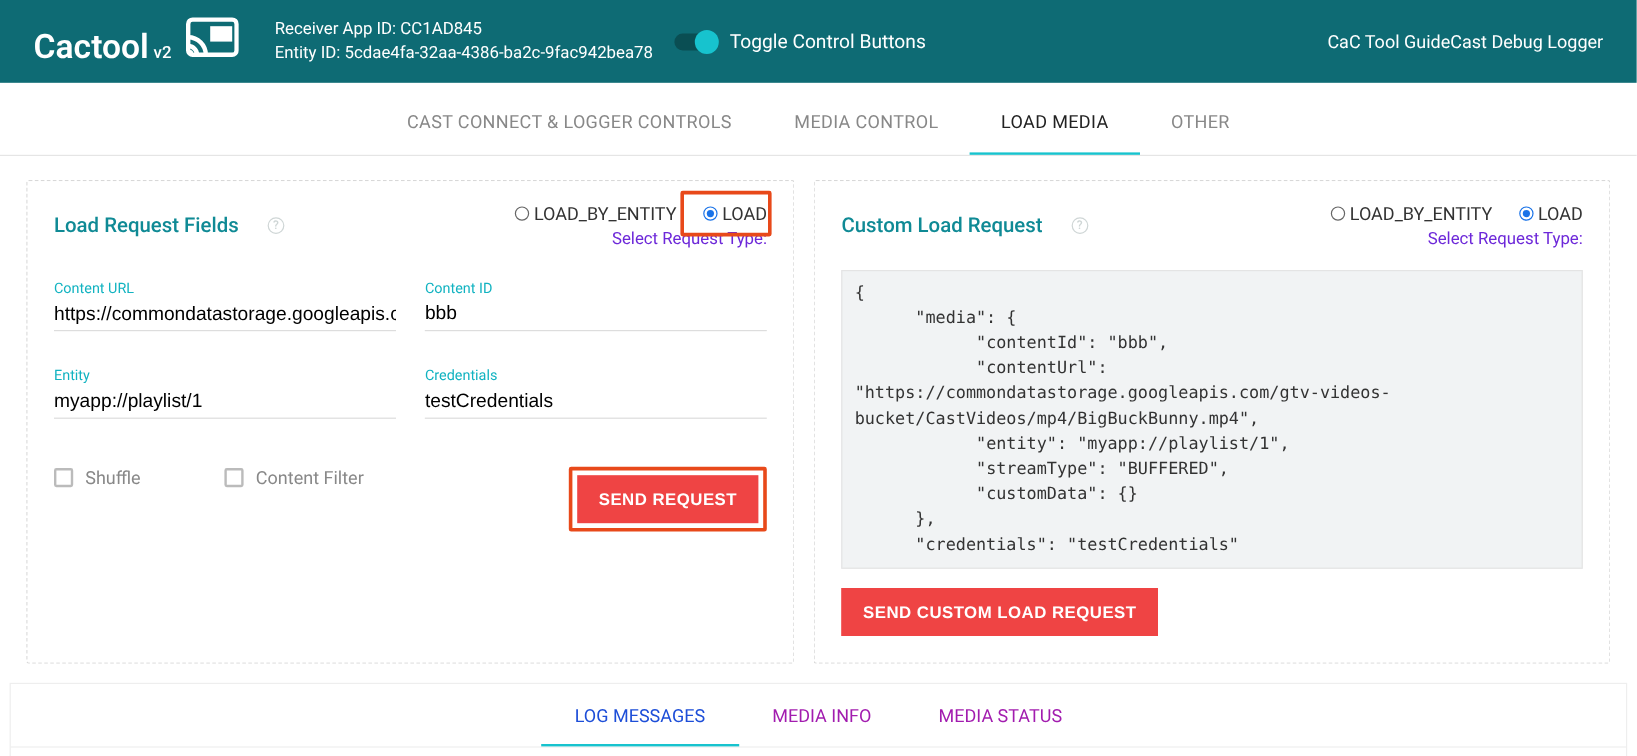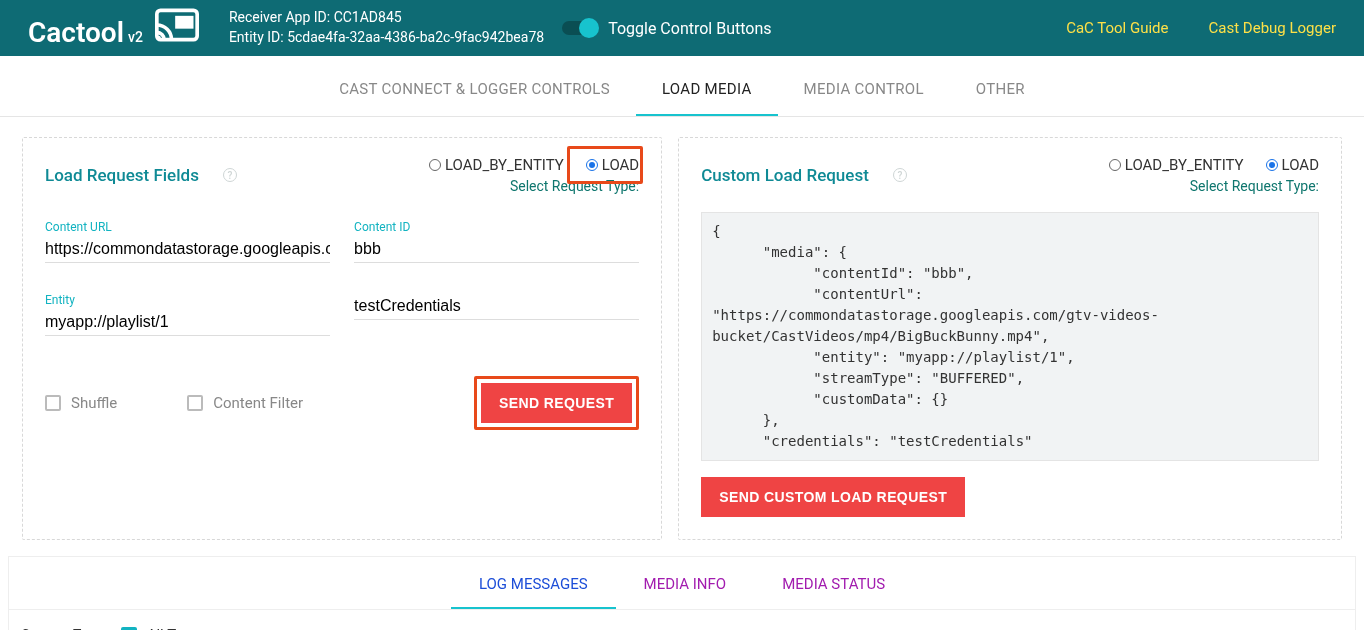--- a/index.html
+++ b/index.html
@@ -3,66 +3,66 @@
 <meta charset="utf-8">
 <style>
   * { box-sizing: border-box; margin: 0; padding: 0; }
   body { font-family: -apple-system, BlinkMacSystemFont, "Segoe UI", Roboto, Helvetica, Arial, sans-serif; background: #fff; color: #333; }
   .header {
     background: #0e6b74;
     color: #fff;
     display: flex;
     align-items: center;
     padding: 8px 28px;
-    height: 56px;
+    height: 69px;
   }
   .logo-area { display: flex; align-items: baseline; gap: 4px; margin-right: 18px; }
   .logo-text { font-size: 28px; font-weight: 600; }
   .logo-sub { font-size: 14px; font-weight: 500; }
   .cast-icon { margin-left: 8px; }
   .info-block { font-size: 14px; line-height: 1.4; margin-left: 12px;}
   .toggle-area { display:flex; align-items:center; margin-left: 18px; gap: 12px;}
   .toggle {
     width: 34px; height: 14px; background:#0a4e53; border-radius: 7px; position:relative; cursor:pointer;
   }
   .toggle::after {
     content:""; position:absolute; right:-3px; top:-3px; width:20px; height:20px;
     background:#17c3ce; border-radius:50%;
   }
   .toggle-label { font-size: 16px; }
   .spacer { flex:1; }
-  .header-link { color:#fde047; font-size:15px; margin-left: 40px; cursor:pointer; }
+  .header-link { color:#ffffff; font-size:15px; cursor:pointer; }
   
   .tabs { display:flex; justify-content:center; border-bottom: 1px solid #e5e5e5; margin-top:4px;}
   .tab { padding: 20px 26px 16px; font-size: 15px; color:#888; letter-spacing:.3px; cursor:pointer; border-bottom: 2px solid transparent; }
   .tab.active { color:#222; border-bottom-color:#17c3ce; }
   
   .panels { display:flex; gap:16px; padding: 20px 22px 10px; }
   .panel { border:1px dashed #d8d8d8; background:#fff; padding: 18px 22px 22px; border-radius:2px; }
   .panel.left { flex: 0 0 48.5%; }
   .panel.right { flex: 1; }
   
   .panel-head { display:flex; align-items:center; justify-content:space-between; }
   .panel-title { color:#0f8a95; font-size:17px; font-weight:500; display:flex; align-items:center; gap:24px;}
   .help-icon { width:14px;height:14px;border:1.5px solid #cfd6d6;color:#cfd6d6;border-radius:50%;display:inline-flex;align-items:center;justify-content:center;font-size:10px;}
   
   .request-type-group { text-align:right; }
   .request-type-row { display:flex; align-items:center; gap:22px; justify-content:flex-end; position:relative;}
   .radio-item { display:inline-flex; align-items:center; gap:4px; font-size:15px; cursor:pointer;}
   .radio { width:12px;height:12px;border:1px solid #666;border-radius:50%;display:inline-block;position:relative;}
   .radio.checked::after{content:"";position:absolute;inset:2px;background:#1a73e8;border-radius:50%;}
   .radio.checked{border-color:#1a73e8;}
-  .req-type-label { font-size:14px; color:#0f766e; text-align:right; margin-top:4px;}
+  .req-type-label { font-size:14px; color:#6d28d9; text-align:right; margin-top:4px;}
   
   .fields { display:flex; flex-wrap:wrap; gap: 30px 24px; margin-top: 26px;}
   .field { flex:1 1 45%; min-width:200px; }
   .field-label { color:#12b3c1; font-size:12px; margin-bottom:2px;}
   .field-input { width:100%; border:none; border-bottom:1px solid #ddd; font-size:16px; padding:4px 0;}
   
-  .bottom-row { display:flex; align-items:center; margin-top: 40px; gap:30px; justify-content:space-between;}
+  .bottom-row { display:flex; align-items:flex-start; margin-top: 40px; gap:30px; justify-content:space-between;}
   .checks { display:flex; gap:70px;}
   .chk-item { display:flex; align-items:center; gap:10px; color:#888; font-size:15px;}
   .chk { width:16px;height:16px;border:2px solid #bbb;border-radius:2px;display:inline-block;}
   .chk.checked { border-color:#12b3c1; background:#12b3c1; position:relative;}
   .chk.checked::after{content:"";position:absolute;left:3px;top:0px;width:4px;height:8px;border:solid #fff;border-width:0 2px 2px 0;transform:rotate(45deg);}
   
   .btn { background:#ef4444; color:#fff; border:none; padding:12px 18px; font-size:14px; font-weight:600; letter-spacing:.4px; cursor:pointer;}
   
   .highlight-box { border:3px solid #e8491a; padding:4px; display:inline-block; border-radius:2px;}
   .highlight-radio { border:3px solid #e8491a; padding:6px 4px 6px 6px; position:absolute; border-radius:2px; top:-10px; right:-4px; width:76px; height:38px; pointer-events:none;}
@@ -101,22 +101,22 @@
     <div class="toggle"></div>
     <span class="toggle-label">Toggle Control Buttons</span>
   </div>
   <div class="spacer"></div>
   <span class="header-link">CaC Tool Guide</span>
   <span class="header-link">Cast Debug Logger</span>
 </div>
 
 <div class="tabs">
   <div class="tab">CAST CONNECT &amp; LOGGER CONTROLS</div>
+  <div class="tab">MEDIA CONTROL</div>
   <div class="tab active">LOAD MEDIA</div>
-  <div class="tab">MEDIA CONTROL</div>
   <div class="tab">OTHER</div>
 </div>
 
 <div class="panels">
 
   <div class="panel left">
     <div class="panel-head">
       <div class="panel-title">
         <span>Load Request Fields</span>
         <span class="help-icon">?</span>
@@ -144,20 +144,21 @@
       </div>
       <div class="field">
         <div class="field-label">Content ID</div>
         <input class="field-input" value="bbb" style="">
       </div>
       <div class="field">
         <div class="field-label">Entity</div>
         <input class="field-input" value="myapp://playlist/1" style="">
       </div>
       <div class="field">
+        <div class="field-label">Credentials</div>
         <input class="field-input" value="testCredentials" style="">
       </div>
     </div>
 
     <div class="bottom-row">
       <div class="checks">
         <div class="chk-item">
           <span class="chk"></span>
             <span>Shuffle</span>
         </div>

